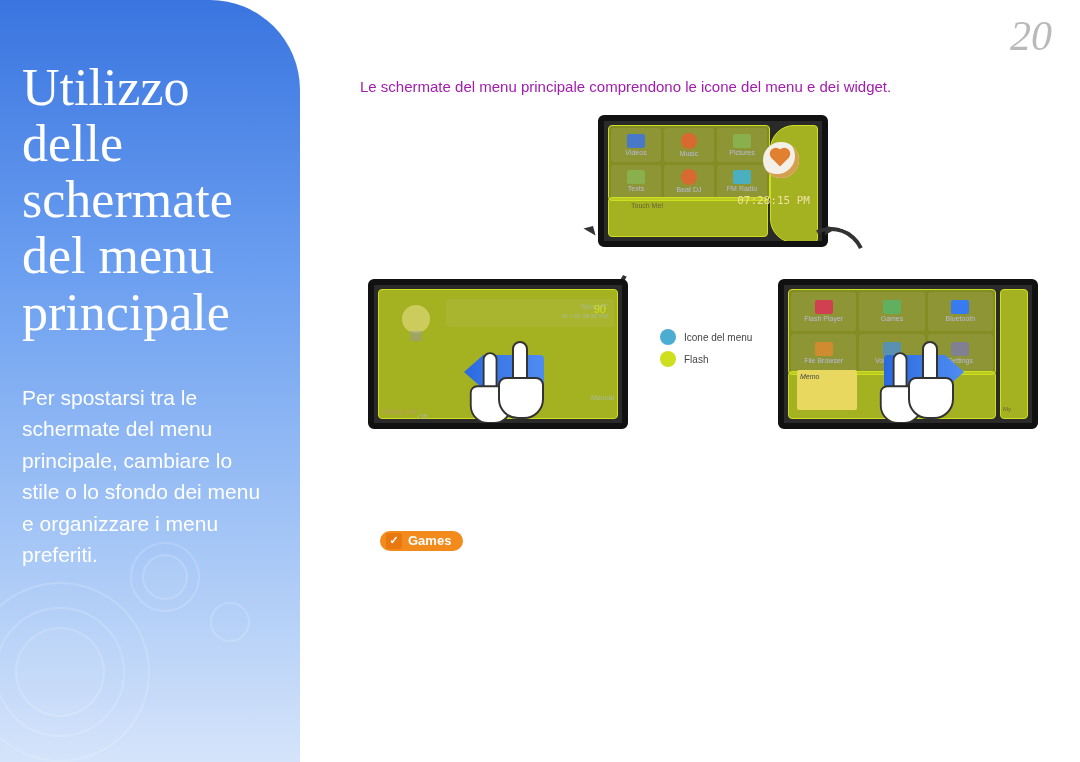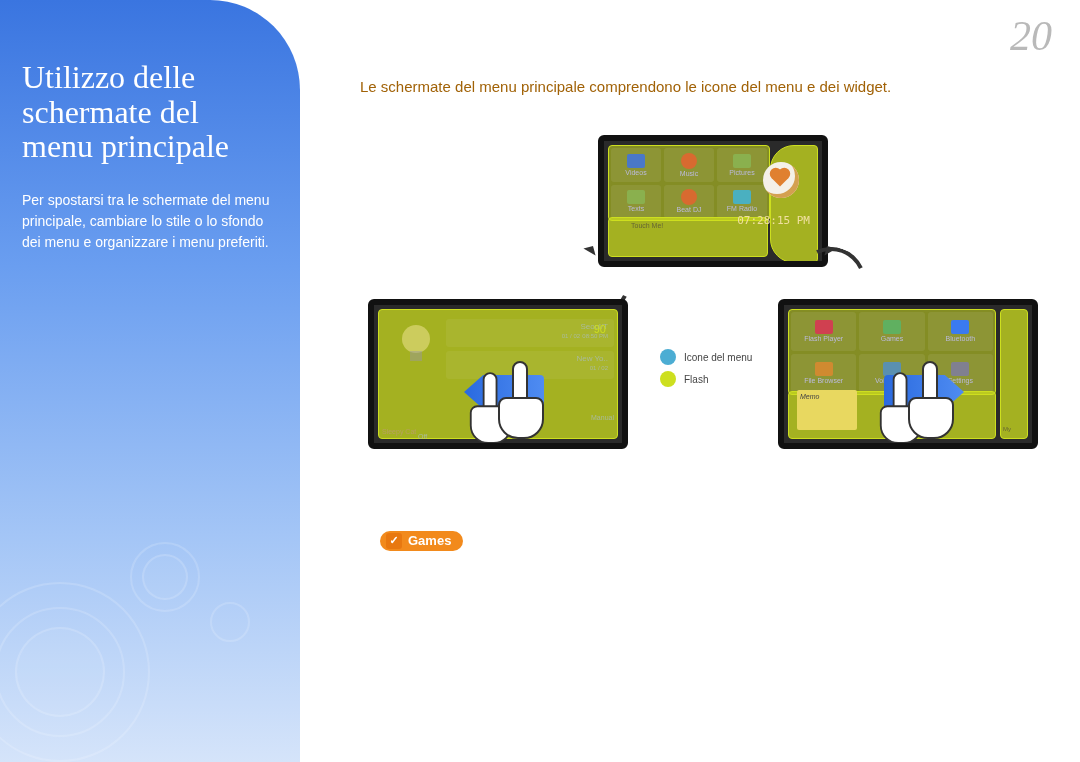--- a/index.html
+++ b/index.html
@@ -27,26 +27,26 @@
     width: 300px;
     height: 762px;
     background: linear-gradient(180deg, #3a75e0 0%, #6a9ef0 35%, #a3c5f6 70%, #d5e4fa 100%);
     border-top-right-radius: 90px 90px;
     padding: 60px 26px 20px 22px;
     color: #fff;
   }
   .sidebar h1 {
     font-family: Georgia, 'Times New Roman', serif;
     font-weight: normal;
-    font-size: 32px;
+    font-size: 52px;
     line-height: 1.08;
-    margin-bottom: 26px;
+    margin-bottom: 41px;
   }
   .sidebar .subtitle {
-    font-size: 14px;
+    font-size: 21px;
     line-height: 1.5;
   }
   .deco-circles {
     position: absolute;
     left: 0;
     bottom: 30px;
     width: 260px;
     height: 220px;
     opacity: 0.4;
   }
@@ -59,22 +59,22 @@
   .ring.r6 { width: 40px; height: 40px; left: 210px; bottom: 90px; }
 
   .main {
     position: absolute;
     left: 320px;
     top: 78px;
     width: 740px;
   }
   .intro {
     font-size: 15px;
-    color: #a16207;
-    margin-bottom: 24px;
+    color: #a21caf;
+    margin-bottom: 4px;
     margin-left: 40px;
   }
 
   
   .screens {
     position: relative;
     width: 740px;
     height: 330px;
   }
   .device {
@@ -272,21 +272,20 @@
     <div class="ah rb"></div>
 
     <div class="device left">
       <div class="hl-widget" style="left:4px;top:4px;right:4px;bottom:4px;"></div>
       <div class="dev-left-bulb">
           <div class="bulb-shape"></div>
           <div class="bulb-base"></div>
         </div>
       <div class="rows">
         <div class="row"><span>Seoul/T</span><br><span style="font-size:6px">01 / 02</span> <span style="font-size:6px">08:50 PM</span><span class="temp">90</span></div>
-        <div class="row"><span>New Yo..</span><br><span style="font-size:6px">01 / 02</span></div>
       </div>
       <div style="position:absolute;left:8px;bottom:8px;font-size:7px;color:#b8a060;">Sleepy Cat</div>
       <div style="position:absolute;left:44px;bottom:3px;font-size:7px;color:#ab9;">Off</div>
       <div style="position:absolute;left:110px;bottom:26px;font-size:8px;color:#cddf1f;background:rgba(0,0,0,0.3);padding:1px 4px;border-radius:2px;">106.5MHz</div>
       <div style="position:absolute;right:8px;bottom:22px;font-size:7px;color:#ab9;">Manual</div>
       <div class="swipe-arrow"></div>
       <div class="hand h2">
           <div class="finger"></div>
           <div class="palm"></div>
         </div>

